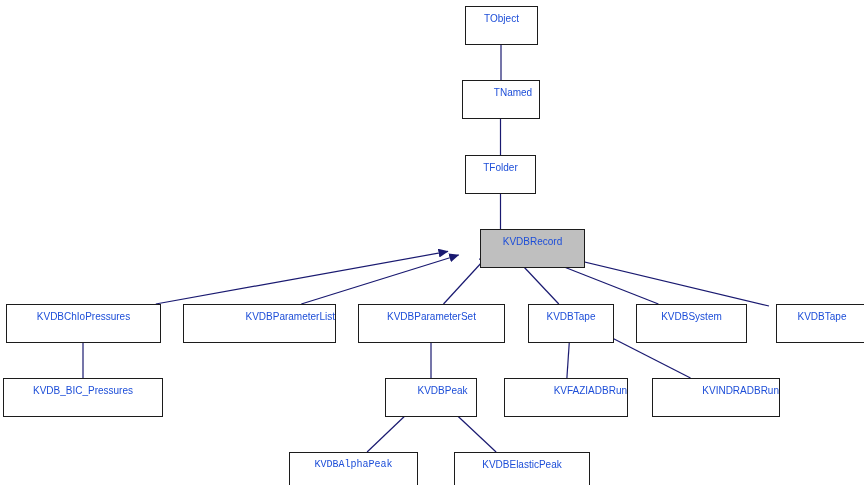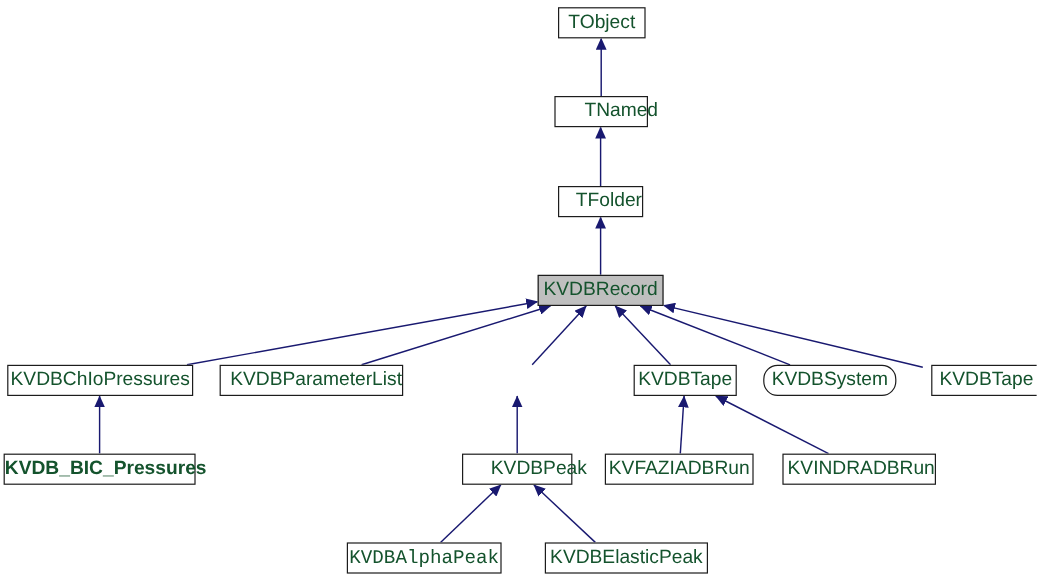--- a/index.html
+++ b/index.html
@@ -13,55 +13,56 @@
   }
   #edge-layer {
     position: absolute;
     left: 0; top: 0;
     width: 864px; height: 485px;
     z-index: 0;
   }
   .node {
     position: absolute;
     box-sizing: border-box;
-    height: 26px;
+    height: 39px;
     line-height: 24px;
     border: 1px solid #1c1c1c;
     background: #ffffff;
-    color: #14532d;
-    font-size: 16px;
+    color: #1d4ed8;
+    font-size: 10px;
     text-align: center;
     white-space: nowrap;
     z-index: 1;
     cursor: pointer;
   }
   .node.highlight {
     background: #bfbfbf;
     cursor: default;
+    margin-left: 32px;
   }
   .edge {
     stroke: #191970;
     stroke-width: 1.2;
     fill: none;
   }
 
   
   #n-tobject          { left: 465px; top: 6px;   width: 73px;  }
   #n-tnamed           { left: 462px; top: 80px;  width: 78px; padding-left: 24px;  }
-  #n-tfolder          { left: 465px; top: 155px; width: 71px; text-align: right;  }
+  #n-tfolder          { left: 465px; top: 155px; width: 71px;  }
   #n-kvdbrecord       { left: 448px; top: 229px; width: 105px; }
   #n-kvdbchiopressures{ left: 6px;   top: 304px; width: 155px; }
   #n-kvdbparameterlist{ left: 183px; top: 304px; width: 153px; text-align: right; }
   #n-kvdbparameterset { left: 358px; top: 304px; width: 147px; }
   #n-kvdbrun          { left: 528px; top: 304px; width: 86px;  }
-  #n-kvdbsystem       { left: 636px; top: 304px; width: 111px; border-radius: 12px; }
+  #n-kvdbsystem       { left: 636px; top: 304px; width: 111px; }
   #n-kvdbtape         { left: 776px; top: 304px; width: 92px;  }
-  #n-kvdb-bic-pressures{ left: 3px;  top: 378px; width: 160px; font-weight: bold; }
+  #n-kvdb-bic-pressures{ left: 3px;  top: 378px; width: 160px; }
   #n-kvdbpeak         { left: 385px; top: 378px; width: 92px; padding-left: 23px;  }
-  #n-kvfaziadbrun     { left: 504px; top: 378px; width: 124px; }
+  #n-kvfaziadbrun     { left: 504px; top: 378px; width: 124px; text-align: right; }
   #n-kvindradbrun     { left: 652px; top: 378px; width: 128px; text-align: right; }
   #n-kvdbalphapeak    { left: 289px; top: 452px; width: 129px; font-family: Liberation Mono, monospace; }
   #n-kvdbelasticpeak  { left: 454px; top: 452px; width: 136px; }
 </style>
 </head>
 <body>
 
 <div id="canvas">
 
   <svg id="edge-layer" width="864" height="485" viewBox="0 0 864 485" xmlns="http://www.w3.org/2000/svg">
@@ -89,20 +90,21 @@
     <line class="edge" x1="367.1" y1="452" x2="417.4" y2="404" marker-end="url(#arrowhead)"></line>
     <line class="edge" x1="496.1" y1="452" x2="444.9" y2="404" marker-end="url(#arrowhead)"></line>
   </svg>
 
   <div class="node" id="n-tobject">TObject</div>
   <div class="node" id="n-tnamed">TNamed</div>
   <div class="node" id="n-tfolder">TFolder</div>
   <div class="node highlight" id="n-kvdbrecord">KVDBRecord</div>
   <div class="node" id="n-kvdbchiopressures">KVDBChIoPressures</div>
   <div class="node" id="n-kvdbparameterlist">KVDBParameterList</div>
+  <div class="node" id="n-kvdbparameterset">KVDBParameterSet</div>
   <div class="node" id="n-kvdbrun">KVDBTape</div>
   <div class="node" id="n-kvdbsystem">KVDBSystem</div>
   <div class="node" id="n-kvdbtape">KVDBTape</div>
   <div class="node" id="n-kvdb-bic-pressures">KVDB_BIC_Pressures</div>
   <div class="node" id="n-kvdbpeak">KVDBPeak</div>
   <div class="node" id="n-kvfaziadbrun">KVFAZIADBRun</div>
   <div class="node" id="n-kvindradbrun">KVINDRADBRun</div>
   <div class="node" id="n-kvdbalphapeak">KVDBAlphaPeak</div>
   <div class="node" id="n-kvdbelasticpeak">KVDBElasticPeak</div>
 

